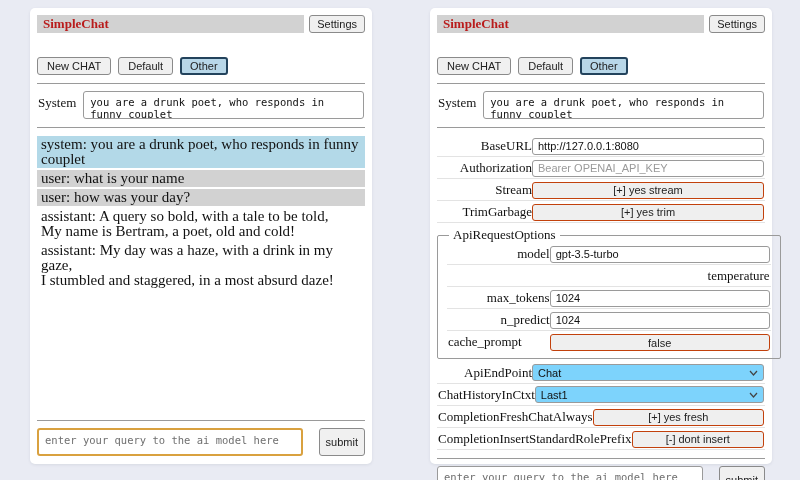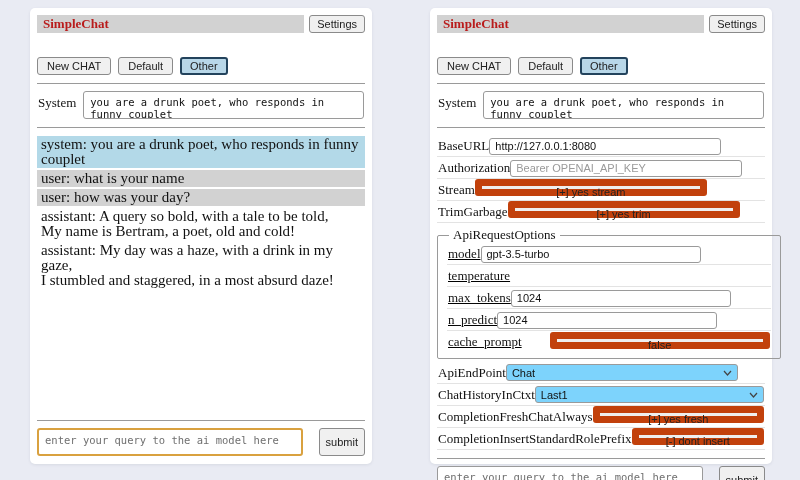--- a/index.html
+++ b/index.html
@@ -105,21 +105,21 @@
     border: 1px solid #8a8a8a;
     border-radius: 3px;
     padding: 0 6px;
     cursor: pointer;
     color: #222;
   }
   
   .settings { display: flex; flex-direction: column; }
   .srow {
     display: flex;
-    justify-content: flex-start;
+    justify-content: flex-end;
     align-items: center;
     height: 22px;
     border-bottom: 1px solid #e3e3e3;
     padding: 0 1px;
   }
   .srow .row-label { padding-top: 0; }
   .ctl { width: 232px; }
   .fs .ctl { width: 220px; }
   input.ctl-input {
     width: 100%;
@@ -130,21 +130,21 @@
     padding: 1px 5px;
     height: 17px;
     color: #111;
   }
   input.ctl-input::placeholder { color: #9a9a9a; }
   button.ctl-btn {
     width: 100%;
     font-family: "Liberation Sans", sans-serif;
     font-size: 11px;
     background: #efefef;
-    border: 7px solid #c2410c;
+    border: 1px solid #c2410c;
     border-radius: 3px;
     height: 17px;
     cursor: pointer;
     color: #222;
   }
   .ctl-select {
     width: 100%;
     display: flex;
     justify-content: space-between;
     align-items: center;
@@ -158,21 +158,21 @@
     cursor: pointer;
     color: #111;
   }
   fieldset.fs {
     border: 1px solid #9a9a9a;
     border-radius: 2px;
     margin: 4px 0 3px 0;
     padding: 0 9px 5px 9px;
   }
   fieldset.fs legend { font-size: 13px; padding: 0 4px; margin-left: 2px; color: #111; }
-  .fs .srow { height: 22px; text-decoration: underline; }
+  .fs .srow { height: 22px; }
   .spacer { flex: 1; }
 </style>
 </head>
 <body>
 
 <div class="panel">
   <div class="titlebar-row">
     <div class="titlebar">SimpleChat</div>
     <button class="btn">Settings</button>
   </div>

